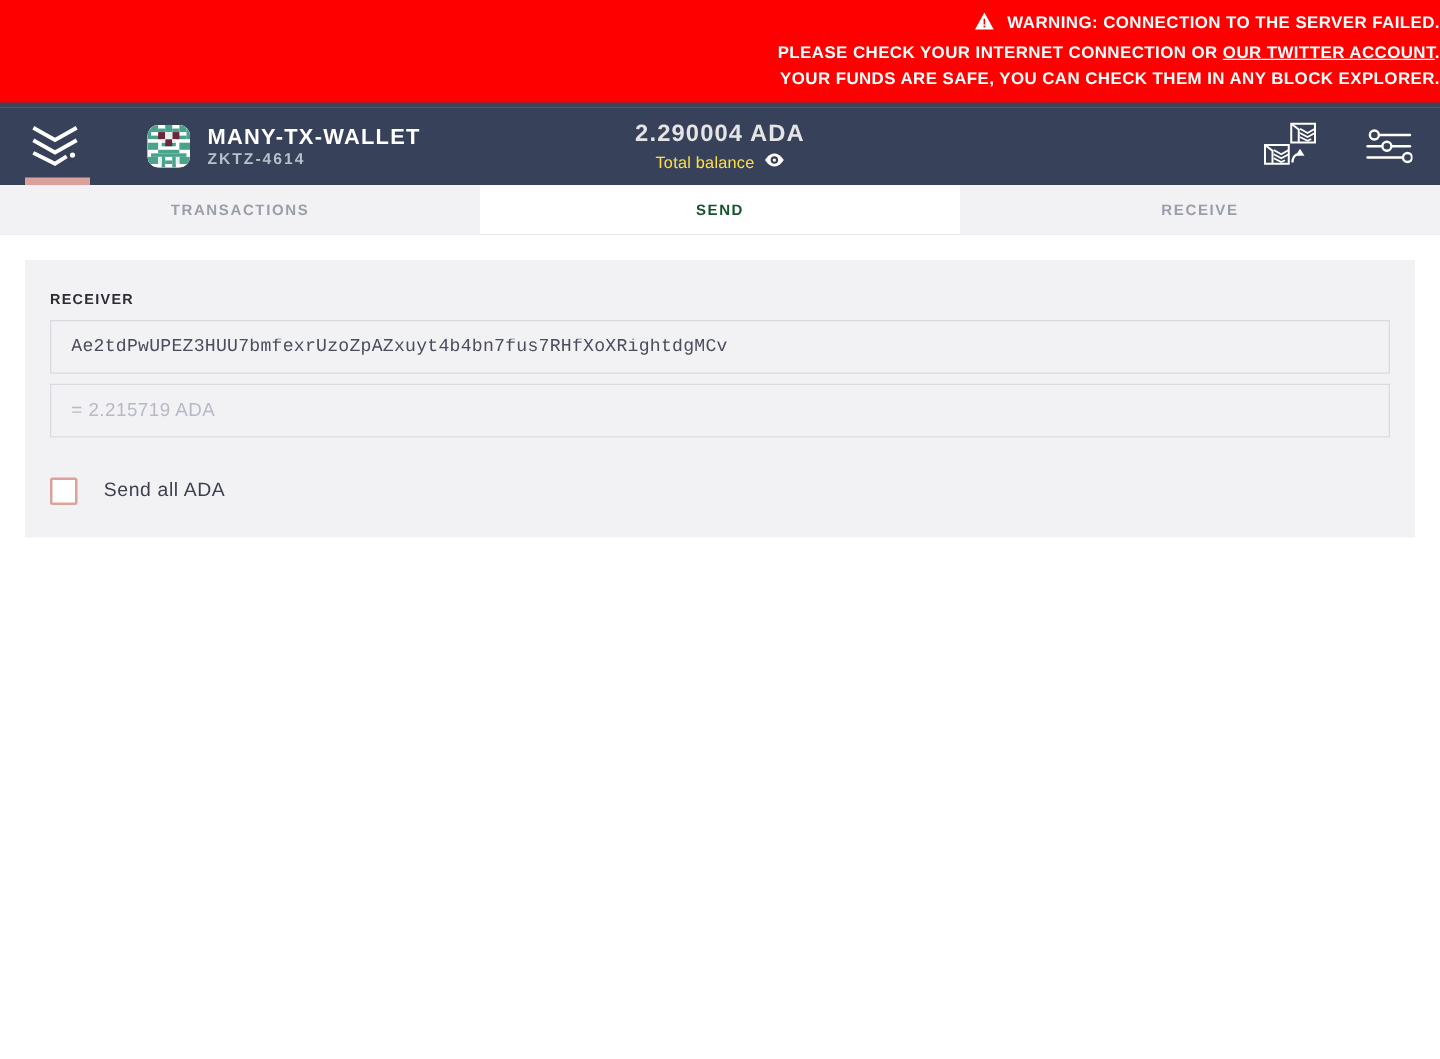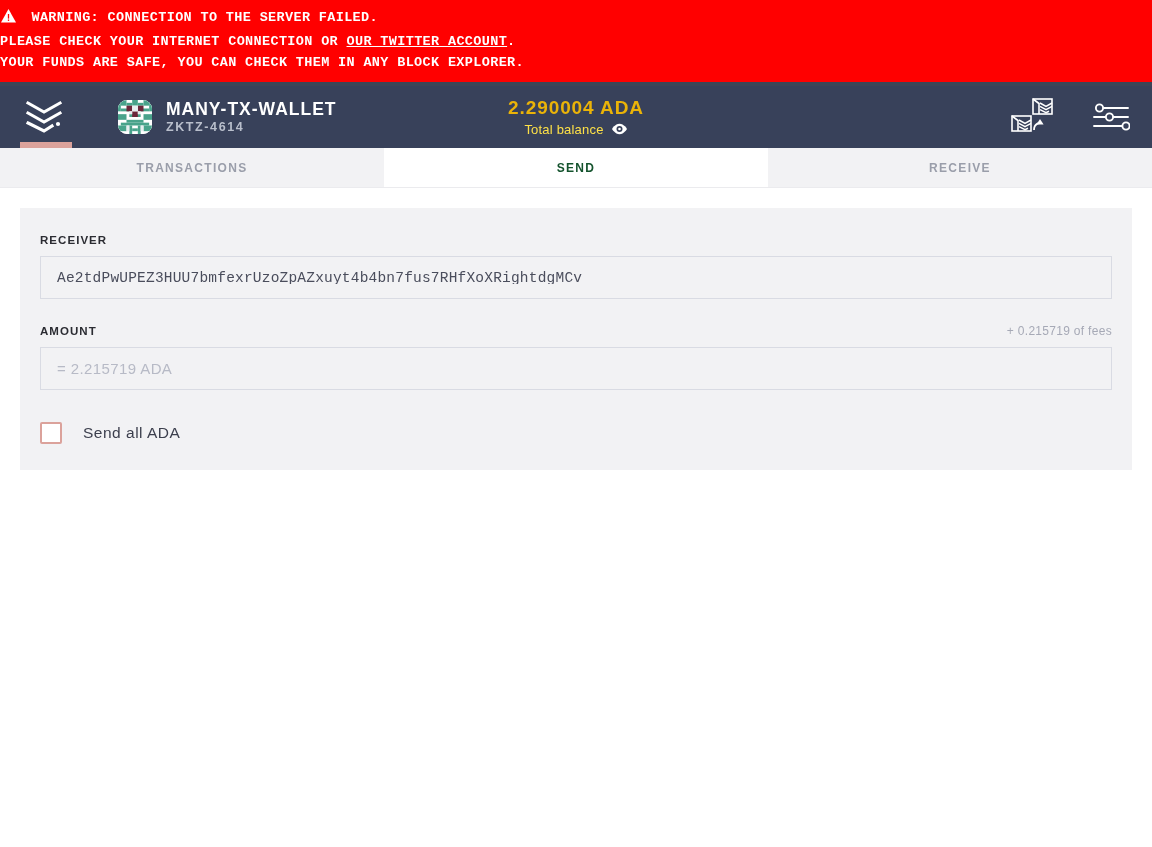--- a/index.html
+++ b/index.html
@@ -11,23 +11,22 @@
     font-family: "Liberation Sans", sans-serif;
     overflow: hidden;
   }
 
   
   .warning-banner {
     width: 100%;
     background: #ff0000;
     color: #ffffff;
     padding: 7px 0 9px 0;
-    text-align: left;
+    text-align: right;
     border-bottom: 4px solid #3c4557;
-    font-family: Liberation Mono, monospace;
   }
   .warning-line {
     font-size: 13.5px;
     font-weight: 700;
     letter-spacing: 0.35px;
     line-height: 21px;
     text-transform: uppercase;
   }
   .warn-icon {
     display: inline-block;
@@ -104,21 +103,21 @@
     right: 0;
     top: 0;
     bottom: 0;
     display: flex;
     flex-direction: column;
     align-items: center;
     justify-content: center;
     pointer-events: none;
   }
   .balance-amount {
-    color: #eab308;
+    color: #e5e5e5;
     font-size: 19px;
     font-weight: 700;
     letter-spacing: 0.9px;
     line-height: 24px;
   }
   .balance-label-row {
     display: flex;
     align-items: center;
     gap: 7px;
     margin-top: 1px;
@@ -442,24 +441,20 @@
 </div>
 
 <div class="content-wrap">
   <div class="form-card">
 
     <div class="field-label">RECEIVER</div>
     <div class="input-box">
       <input class="input-text" type="text" value="Ae2tdPwUPEZ3HUU7bmfexrUzoZpAZxuyt4b4bn7fus7RHfXoXRightdgMCv" style="">
     </div>
 
-    <div class="amount-head">
-      <div class="field-label">AMOUNT</div>
-      <div class="fees-note">+ 0.215719 of fees</div>
-    </div>
 
     <div class="amount-row">
       <span class="amount-total">= 2.215719 ADA</span>
     </div>
 
     <div class="checkbox-row">
       <span class="checkbox-box"></span>
       <span class="checkbox-label">Send all ADA</span>
     </div>
 

